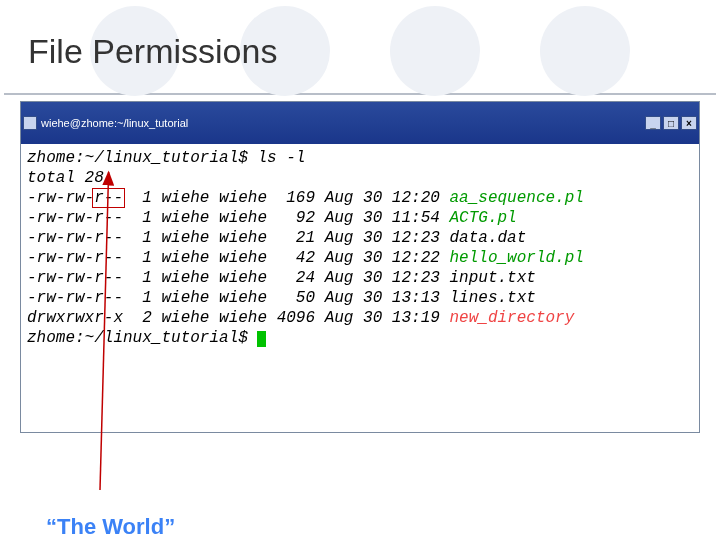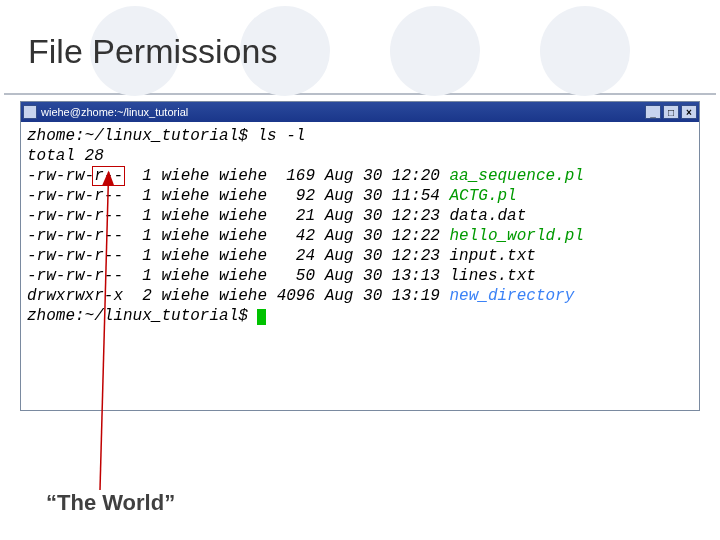--- a/index.html
+++ b/index.html
@@ -57,21 +57,21 @@
     border: 1px solid #7a8aa0;
     background: #fff;
   }
   .titlebar {
     display: flex;
     align-items: center;
     background: linear-gradient(#2a4a9c, #1a368a);
     color: #fff;
     font: 11px Tahoma, sans-serif;
     height: 20px;
-    padding: 0 2px;
+    padding: 11px 2px;
   }
   .titlebar .icon {
     width: 14px;
     height: 14px;
     background: #c8d4ee;
     margin-right: 4px;
     border: 1px solid #334d88;
     box-sizing: border-box;
   }
   .titlebar .caption { flex: 1; overflow: hidden; white-space: nowrap; }
@@ -89,21 +89,21 @@
     font-family: "Courier New", monospace;
     font-size: 16px;
     line-height: 20px;
     white-space: pre;
     padding: 4px 6px;
     color: #000;
     position: relative;
     min-height: 280px;
     font-style: italic;
   }
-  .term-body .dir { color: #3b82f6; text-align: center; }
+  .term-body .dir { color: #ef4444; text-align: center; }
   .term-body .exec { color: #009a00; margin-top: 6px; }
   .cursor {
     display: inline-block;
     width: 9px;
     height: 16px;
     background: #00c200;
     vertical-align: text-bottom;
   }
   .highlight-box {
     position: absolute;
@@ -113,22 +113,23 @@
   }
   .arrow-svg {
     position: absolute;
     top: 0; left: 0;
     pointer-events: none;
     z-index: 5;
   }
   .caption-label {
     position: absolute;
     font: bold 22px Arial, sans-serif;
-    color: #404040;
+    color: #3b82f6;
     z-index: 6;
+    margin-top: 24px;
   }
 </style>
 </head>
 <body>
 <div class="slide">
 
   <div class="circles">
     <div class="c"></div>
     <div class="c"></div>
     <div class="c"></div>

